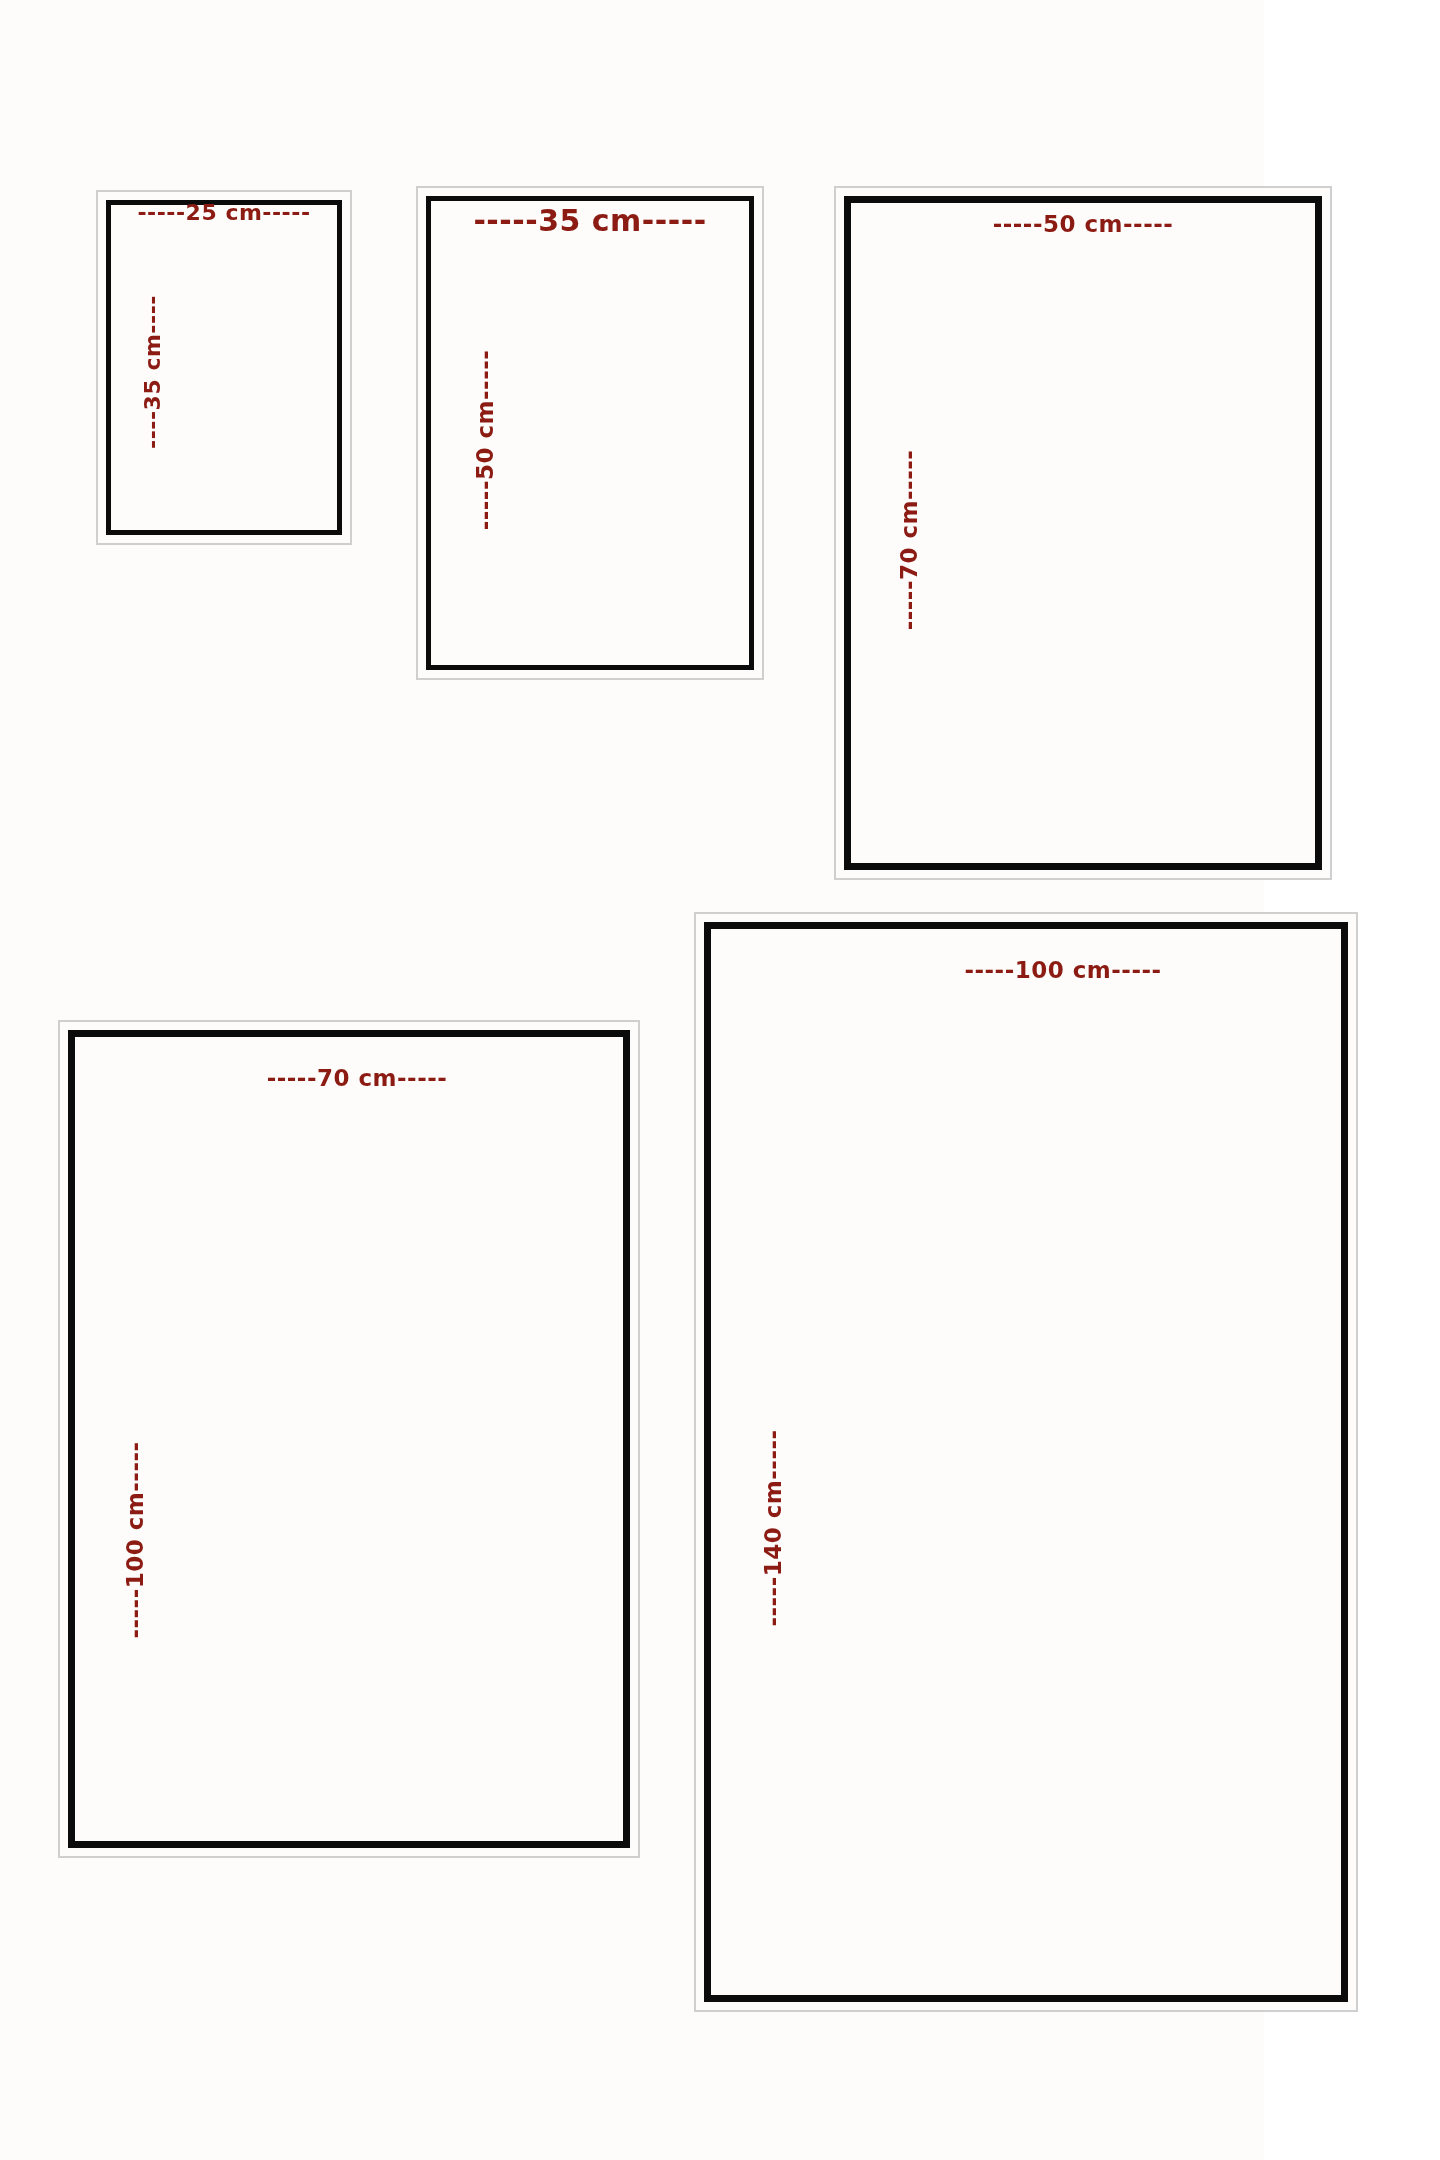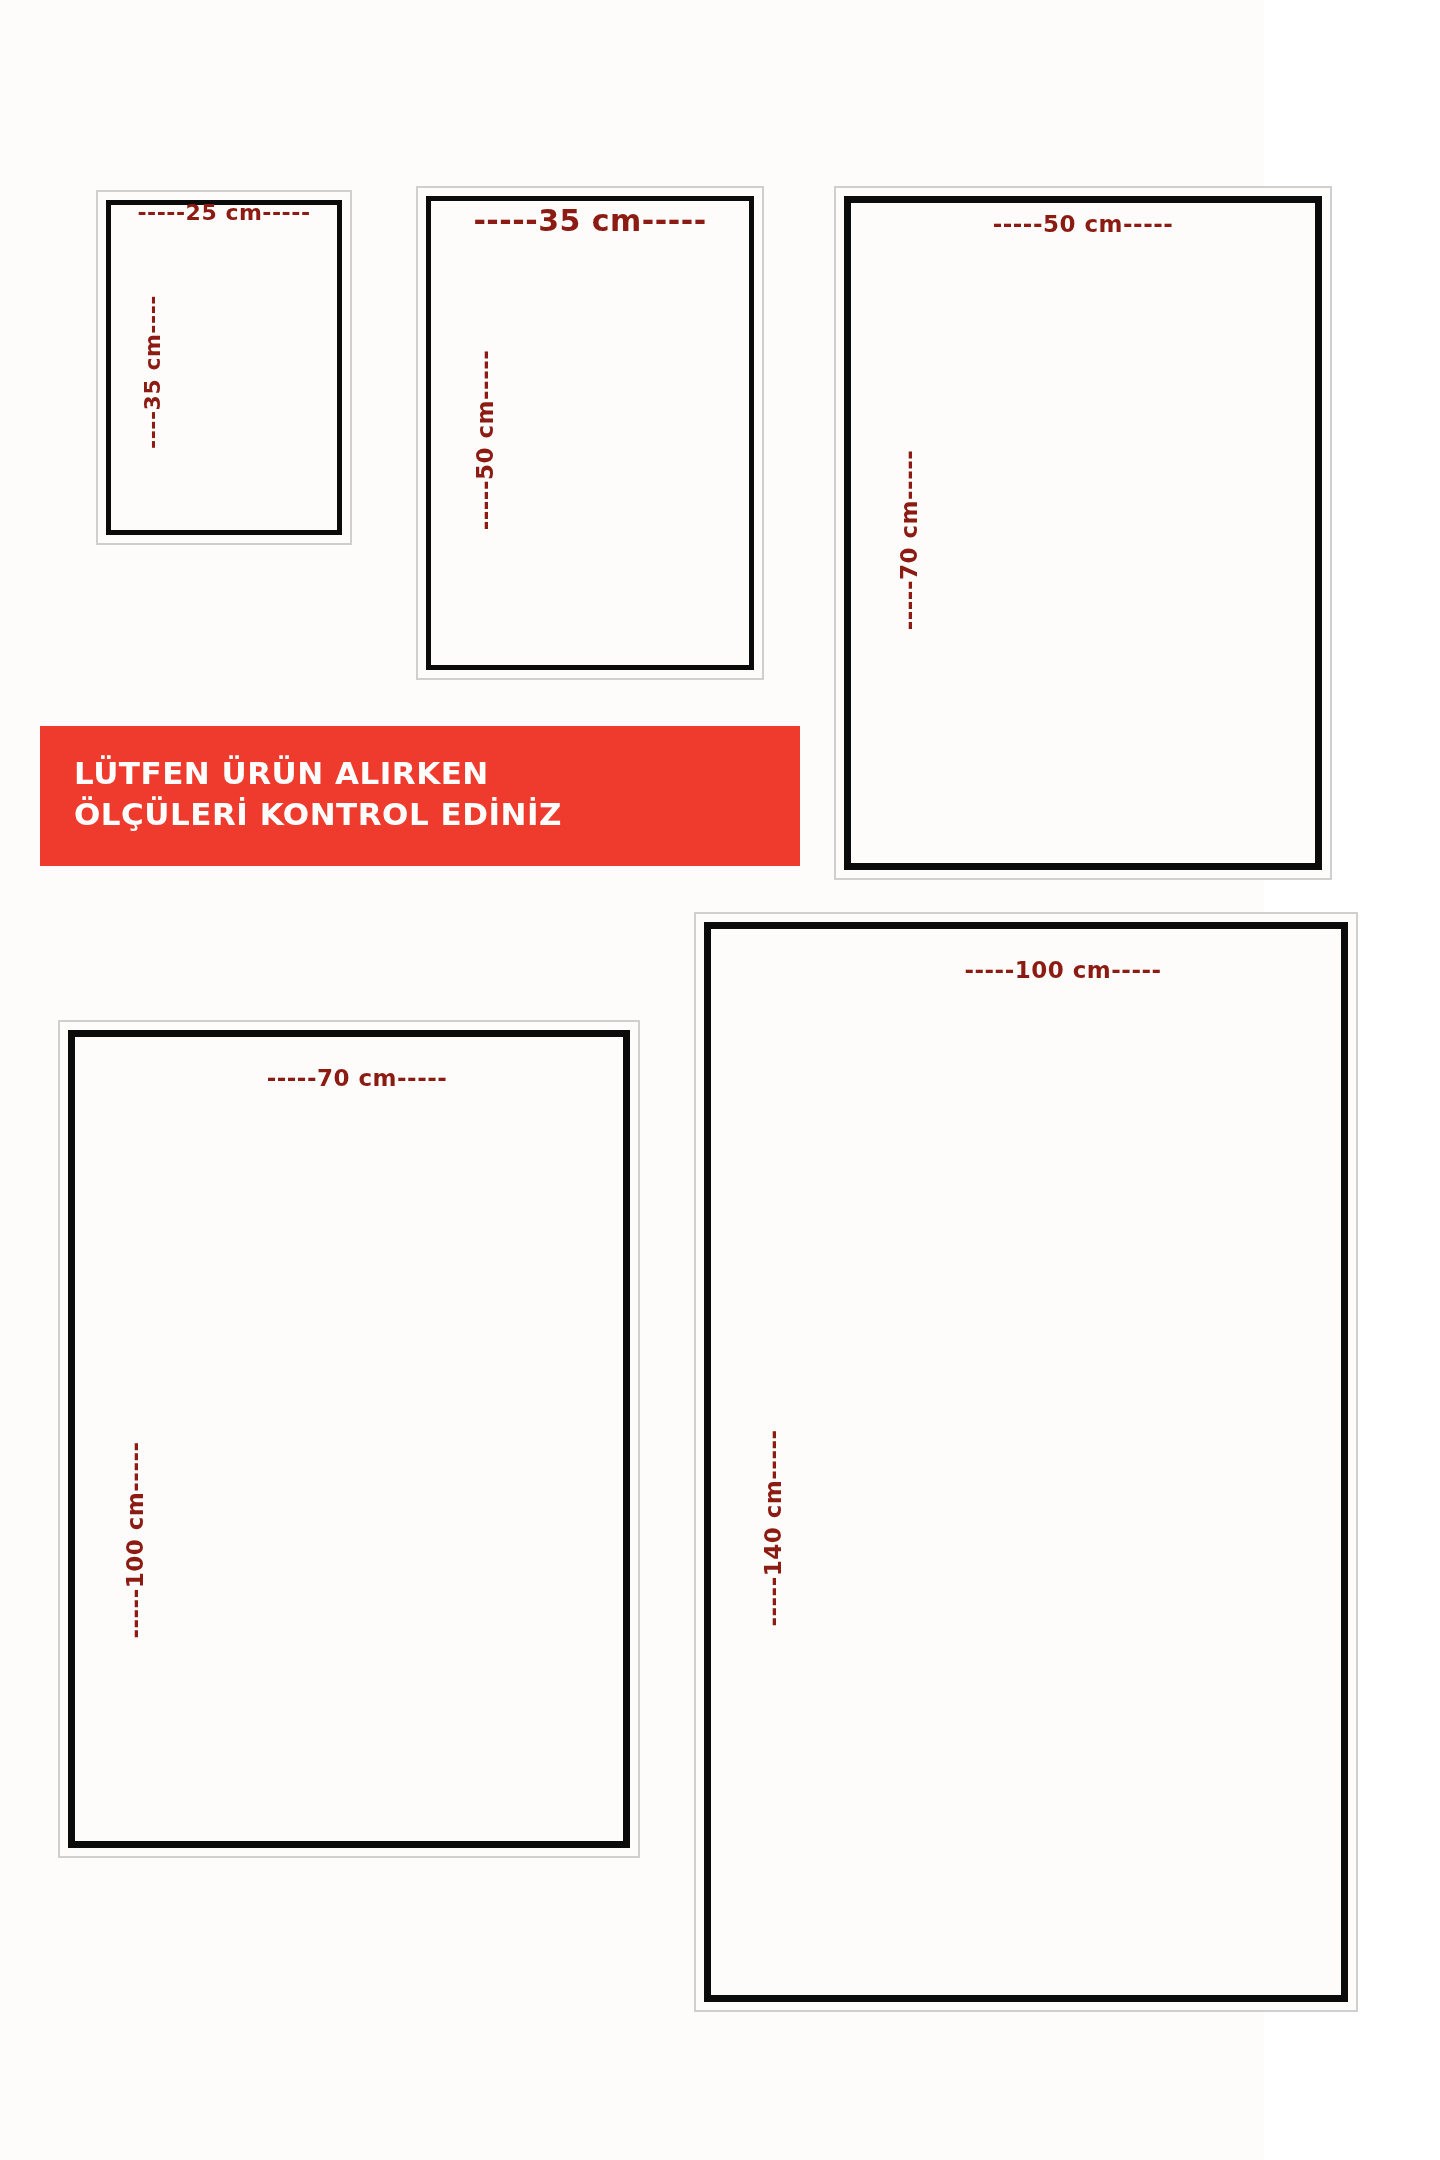--- a/index.html
+++ b/index.html
@@ -95,24 +95,20 @@
   </div>
   <div class="dim dim-h" style="left:590px; top:203px; font-size:30px;">-----35 cm-----</div>
   <div class="dim dim-v" style="left:472px; top:440px; font-size:23px;">-----50 cm-----</div>
 
   <div class="frame big" style="left:834px; top:186px; width:498px; height:694px;">
     <div class="frame-inner"></div>
   </div>
   <div class="dim dim-h" style="left:1083px; top:211px; font-size:23px;">-----50 cm-----</div>
   <div class="dim dim-v" style="left:896px; top:540px; font-size:23px;">-----70 cm-----</div>
 
-  <div id="warning-banner" style="left:40px; top:726px; width:760px; height:140px;">
-    <div class="line">LÜTFEN ÜRÜN ALIRKEN</div>
-    <div class="line">ÖLÇÜLERİ KONTROL EDİNİZ</div>
-  </div>
 
   <div class="frame big" style="left:58px; top:1020px; width:582px; height:838px;">
     <div class="frame-inner"></div>
   </div>
   <div class="dim dim-h" style="left:357px; top:1065px; font-size:23px;">-----70 cm-----</div>
   <div class="dim dim-v" style="left:122px; top:1540px; font-size:23px;">-----100 cm-----</div>
 
   <div class="frame big" style="left:694px; top:912px; width:664px; height:1100px;">
     <div class="frame-inner"></div>
   </div>

